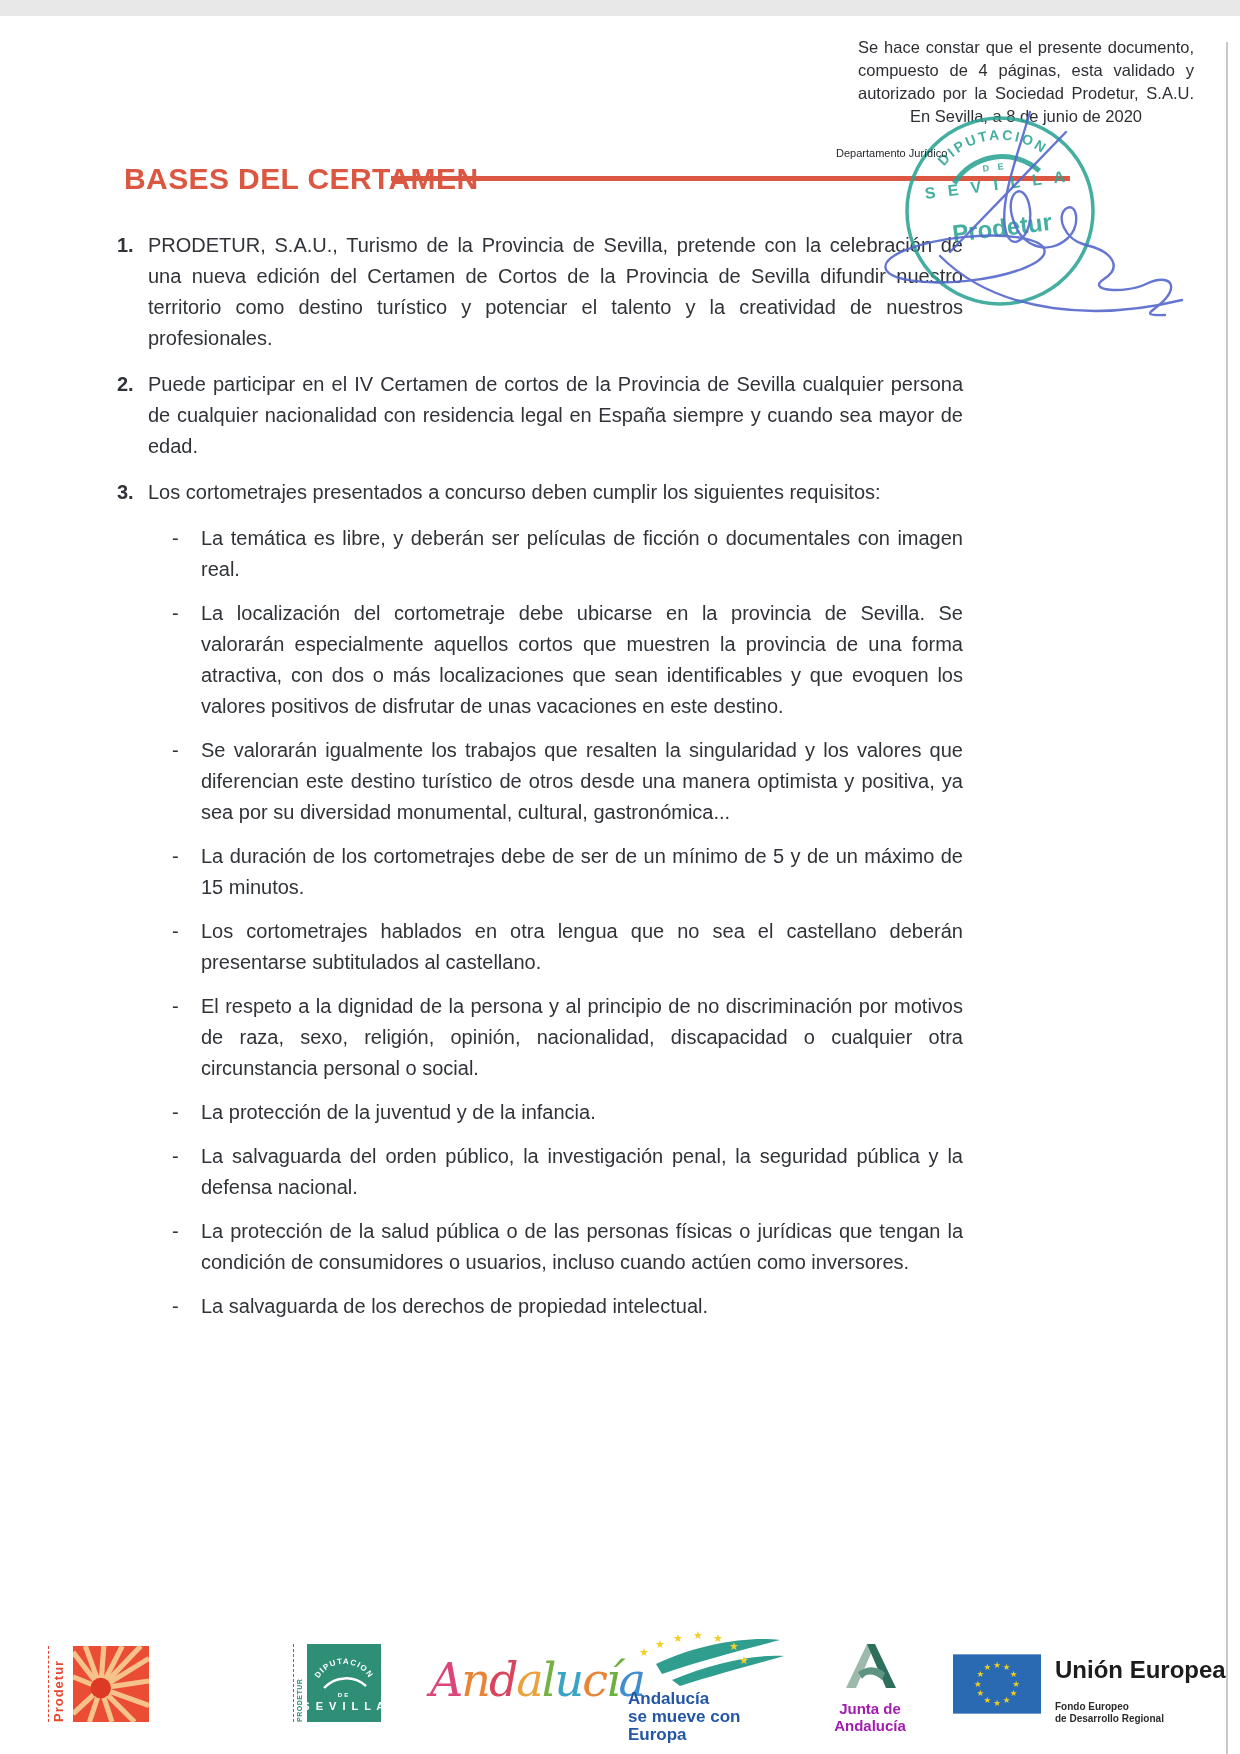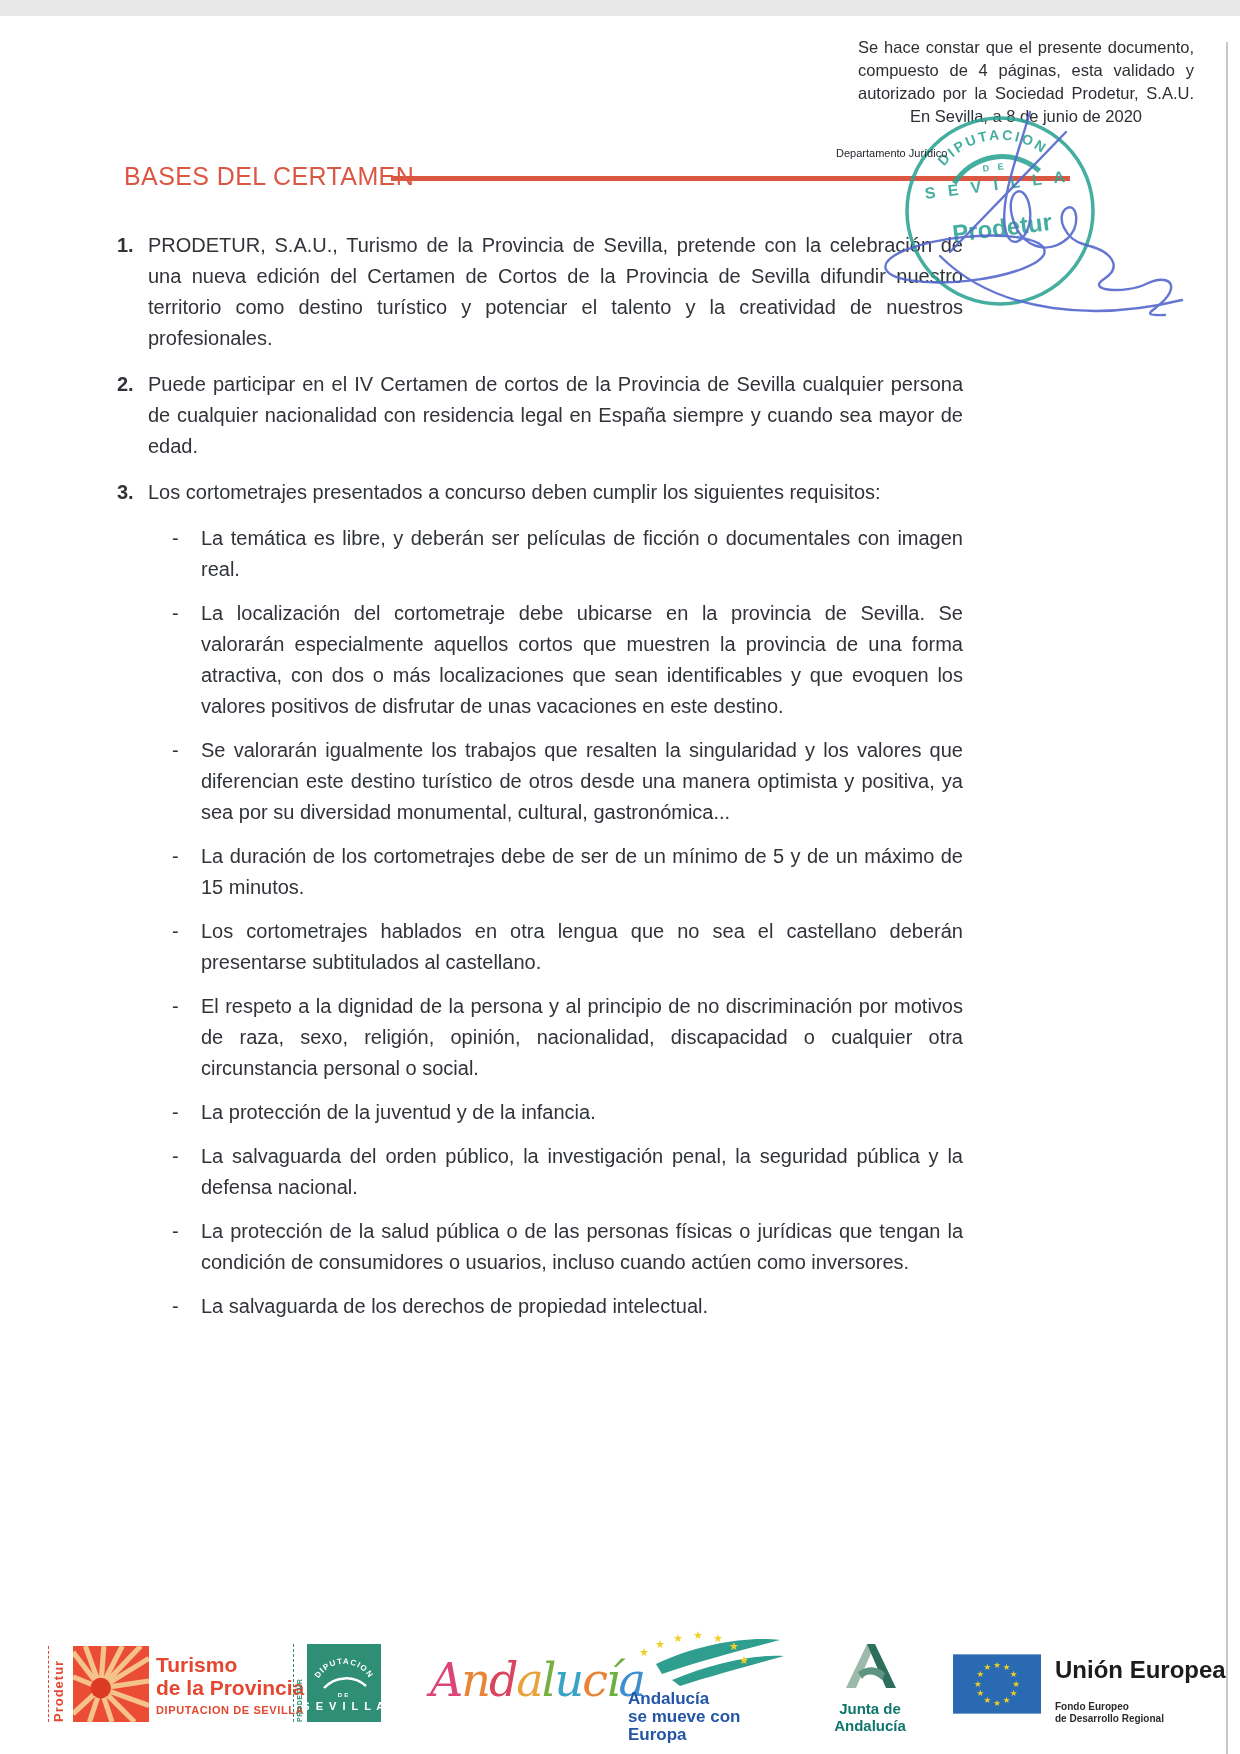--- a/index.html
+++ b/index.html
@@ -11,21 +11,21 @@
 
   
   .notice { position:absolute; left:858px; top:20px; width:336px;
             font-size:16.5px; line-height:23px; color:#2c2f34; }
   .notice .jline { text-align:justify; text-align-last:justify; }
   .notice .cline { text-align:center; }
 
   .dept { position:absolute; left:836px; top:131px; font-size:11px; color:#24272c; z-index:4; }
 
   
-  .title { position:absolute; left:124px; top:146px; font-size:25px; font-weight:normal;
+  .title { position:absolute; left:124px; top:146px; font-size:30px; font-weight:bold;
            letter-spacing:0.4px; color:#dc5742; z-index:2; }
   .title-rule { position:absolute; left:391px; top:160px; width:679px; height:5px;
                 background:#dc5742; z-index:1; }
 
   
   .stamp-wrap { position:absolute; left:880px; top:88px; width:320px; height:230px; z-index:3; }
 
   
   .body-text { position:absolute; left:117px; top:214px; width:846px;
                font-size:20px; line-height:31px; color:#303338; }
@@ -55,21 +55,21 @@
 
   .logo-andalucia { left:430px; top:1634px; font-family:"DejaVu Serif", serif; font-style:italic;
                     font-size:46px; letter-spacing:-2px; line-height:60px; }
   .al0{color:#db4579}.al1{color:#e98436}.al2{color:#d9455e}.al3{color:#eaa33c}
   .al4{color:#76b043}.al5{color:#3aa4c6}.al6{color:#e98436}.al7{color:#6cb03f}.al8{color:#3f8ed0}
 
   .logo-europa { left:628px; top:1614px; width:160px; }
   .logo-europa .eu-l1, .logo-europa .eu-l2 { color:#2356a6; font-weight:bold; font-size:17px; line-height:18px; }
 
   .logo-junta { left:805px; top:1620px; width:130px; text-align:center; }
-  .junta-label { font-size:15px; font-weight:bold; color:#0f766e; margin-top:4px; }
+  .junta-label { font-size:15px; font-weight:bold; color:#a21caf; margin-top:4px; }
 
   .logo-ue { left:953px; top:1638px; display:flex; gap:14px; align-items:flex-start; }
   .ue-text { padding-top:2px; }
   .ue-title { font-size:24px; font-weight:bold; color:#1c1c1c; }
   .ue-sub { margin-top:17px; font-size:10px; font-weight:bold; color:#2b2b2b; line-height:12px; }
 
   
   .scan-edge { position:absolute; left:1226px; top:26px; width:2px; height:1712px;
                background:#b5b5b5; opacity:0.75; }
   .scan-corner { position:absolute; left:1158px; top:1746px; width:82px; height:5px;
@@ -197,25 +197,20 @@
         <line x1="27" y1="41" x2="74" y2="34"></line>
         <line x1="27" y1="41" x2="74" y2="58"></line>
         <line x1="27" y1="41" x2="60" y2="74"></line>
         <line x1="27" y1="41" x2="38" y2="74"></line>
         <line x1="27" y1="41" x2="16" y2="74"></line>
         <line x1="27" y1="41" x2="0" y2="66"></line>
         <line x1="27" y1="41" x2="0" y2="30"></line>
       </g>
       <circle cx="27" cy="41" r="10" fill="#dd3a24"></circle>
     </svg>
-    <div class="turismo-text">
-      <div class="t1">Turismo</div>
-      <div class="t2">de la Provincia</div>
-      <div class="t3">DIPUTACION DE SEVILLA</div>
-    </div>
   </div>
 
   <div class="logo logo-dipu">
     <div class="vert-label green">PRODETUR</div>
     <svg width="74" height="78" viewBox="0 0 74 78">
       <defs>
         <path id="arcDipu2" d="M 11,36 A 29 29 0 0 1 63,36"></path>
       </defs>
       <rect x="0" y="0" width="74" height="78" fill="#2f8e76"></rect>
       <text font-size="8" font-weight="bold" letter-spacing="1.2" fill="#ffffff" text-anchor="middle">

